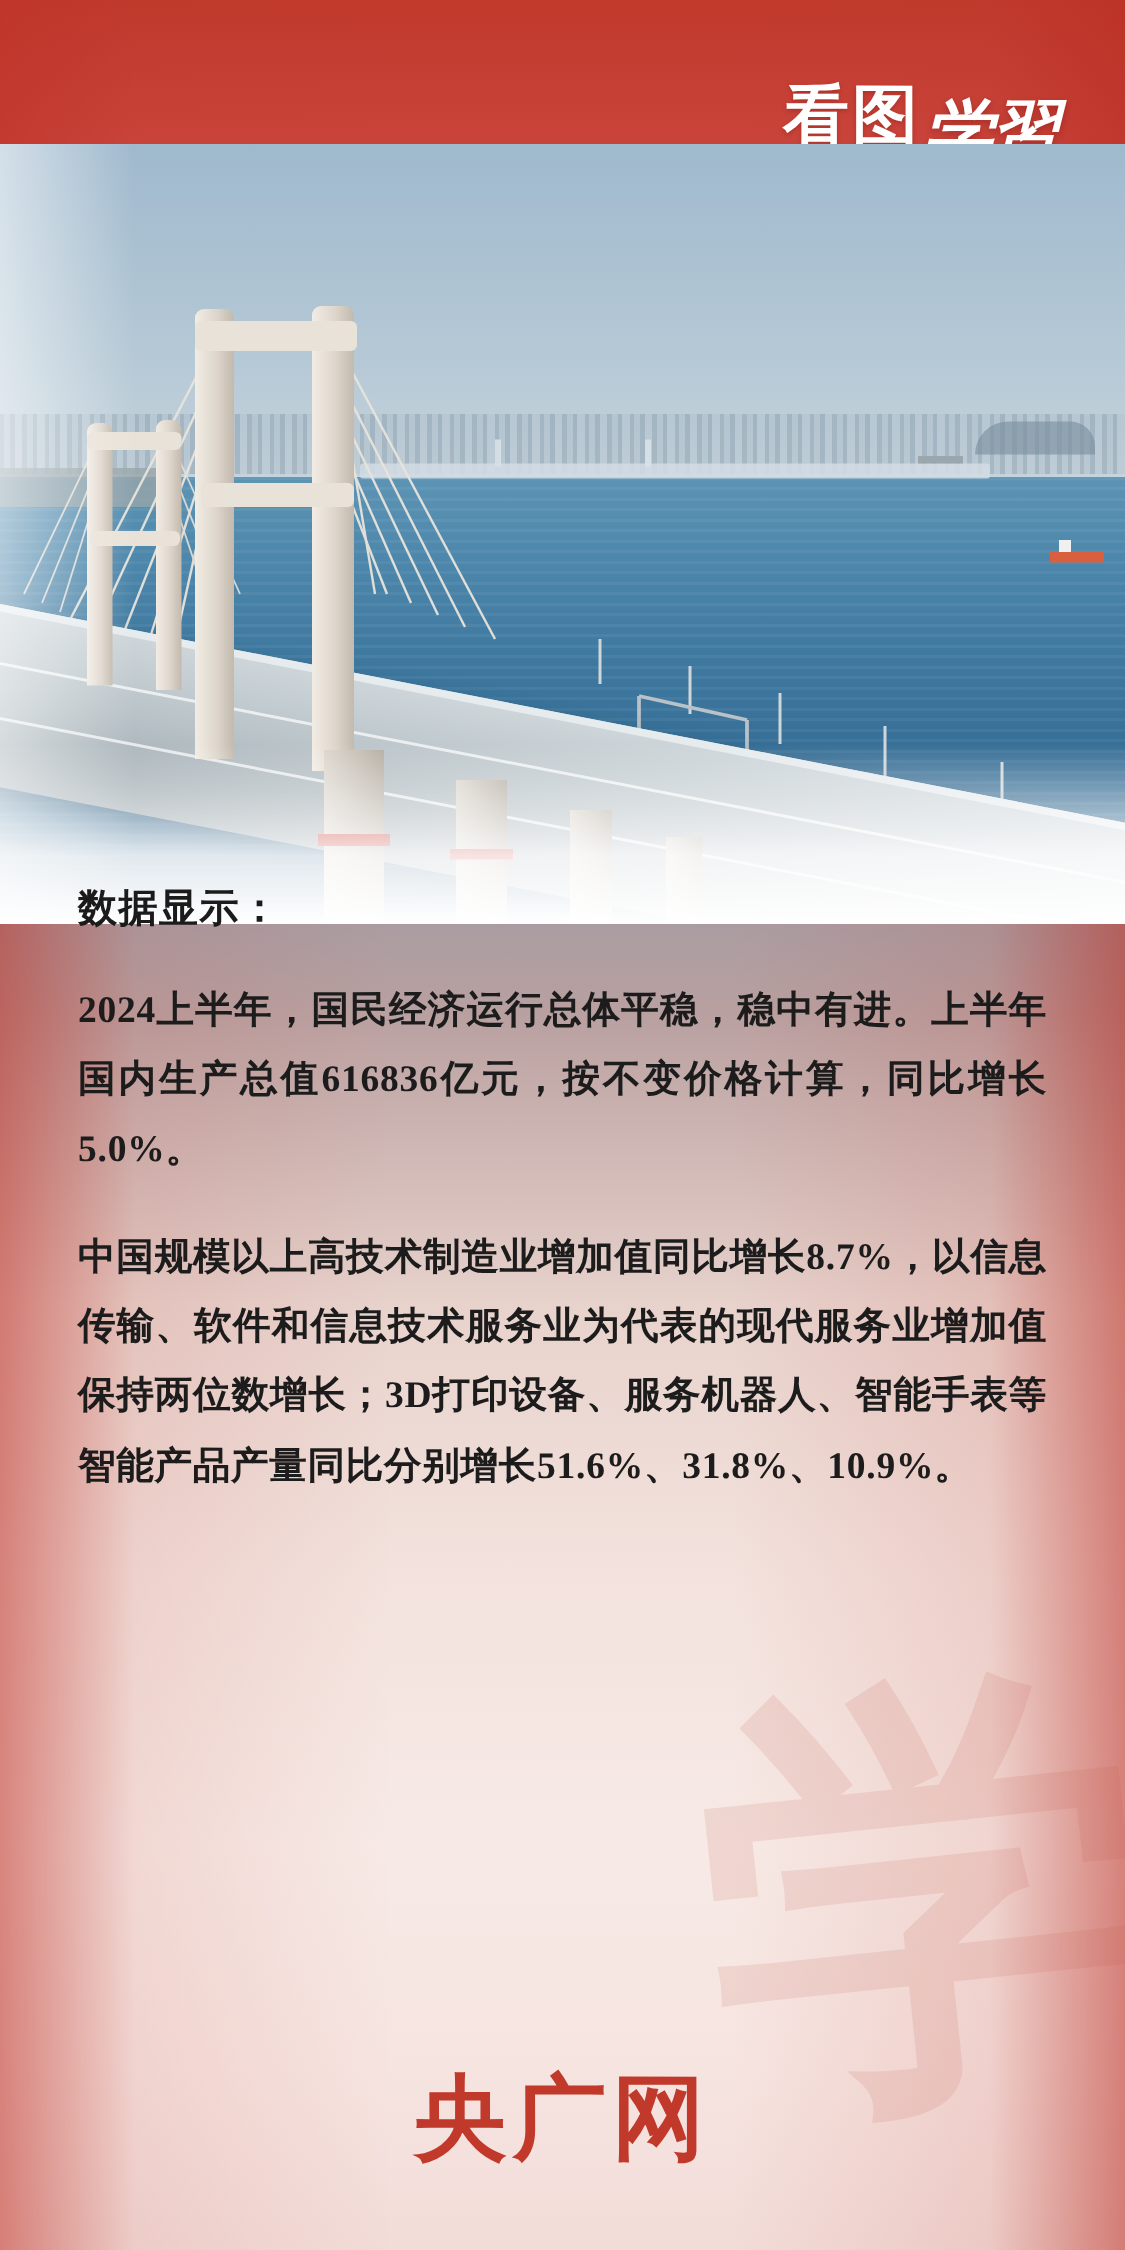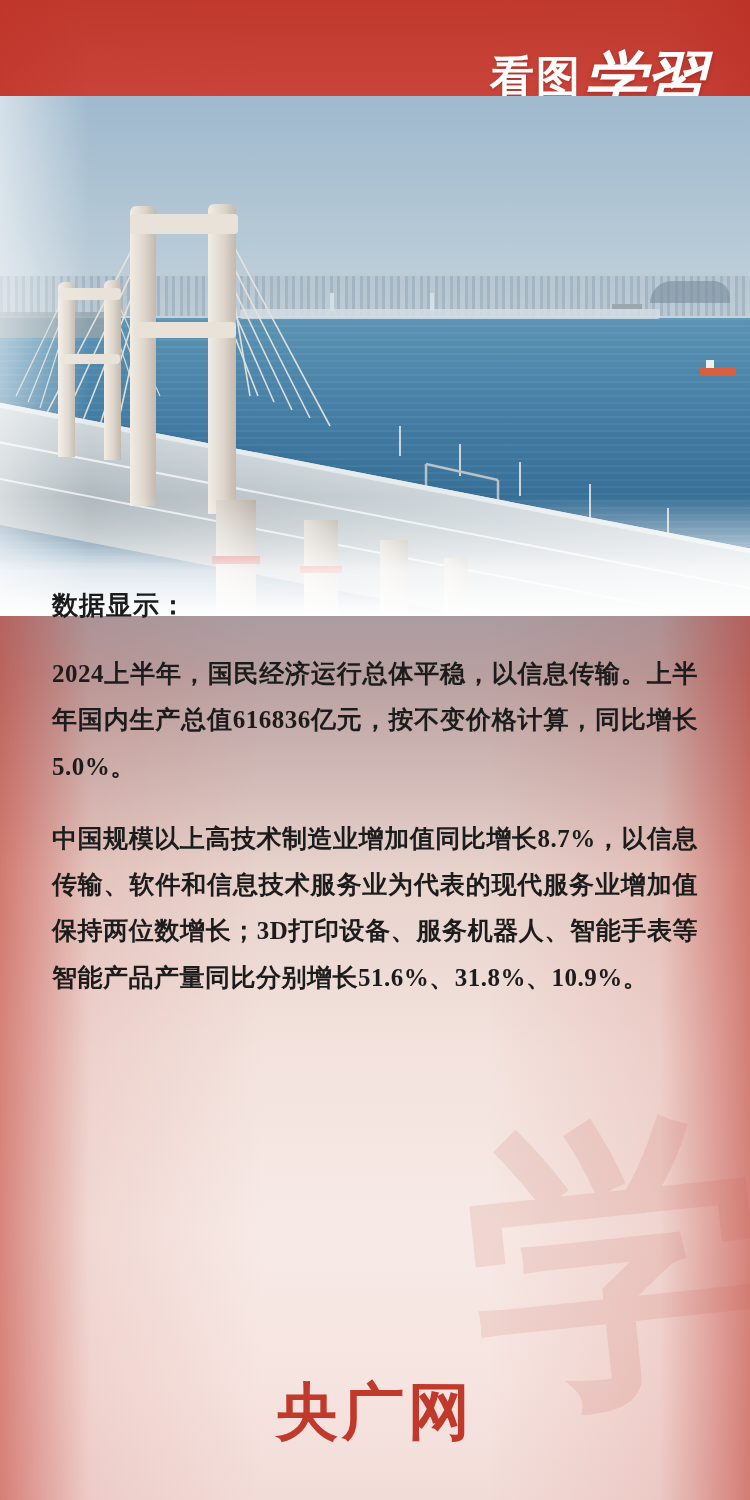--- a/index.html
+++ b/index.html
@@ -84,21 +84,21 @@
   }
   .logo-kan {
     font-size: 44px;
     font-weight: 700;
     color: #ffffff;
     letter-spacing: 2px;
     font-family: "Liberation Serif", serif;
     text-shadow: 0 1px 3px rgba(120,20,15,0.35);
   }
   .logo-xue {
-    font-size: 62px;
+    font-size: 46px;
     font-weight: 700;
     color: #ffffff;
     font-family: "Liberation Serif", serif;
     font-style: italic;
     line-height: 0.85;
     letter-spacing: -2px;
     text-shadow: 0 2px 4px rgba(120,20,15,0.4);
   }
   .logo-pinyin {
     margin-top: 2px;
@@ -437,21 +437,21 @@
     <div class="pier-cap" style="left:300px; top:470px; width:42px; height:7px;"></div>
     <div class="pier" style="left:380px; top:444px; width:28px; height:80px;"></div>
     <div class="pier" style="left:444px; top:462px; width:24px; height:62px;"></div>
 
     <div class="photo-fade-left"></div>
     <div class="photo-fade"></div>
   </div>
 
   <div class="content">
     <p class="lead">数据显示：</p>
-    <p class="para">2024上半年，国民经济运行总体平稳，以信息传输。上半年国内生产总值616836亿元，按不变价格计算，同比增长5.0%。</p>
+    <p class="para">2024上半年，国民经济运行总体平稳，稳中有进。上半年国内生产总值616836亿元，按不变价格计算，同比增长5.0%。</p>
     <p class="para">中国规模以上高技术制造业增加值同比增长8.7%，以信息传输、软件和信息技术服务业为代表的现代服务业增加值保持两位数增长；3D打印设备、服务机器人、智能手表等智能产品产量同比分别增长51.6%、31.8%、10.9%。</p>
   </div>
 
   <div class="footer">
     <span class="footer-logo">央广网</span>
   </div>
 
 </div>
 
 </body></html>

